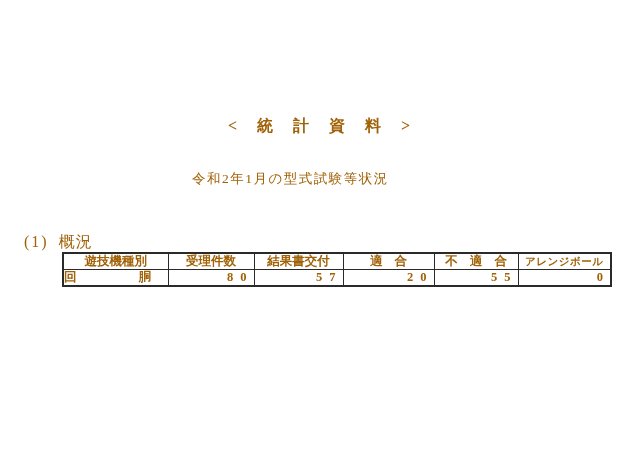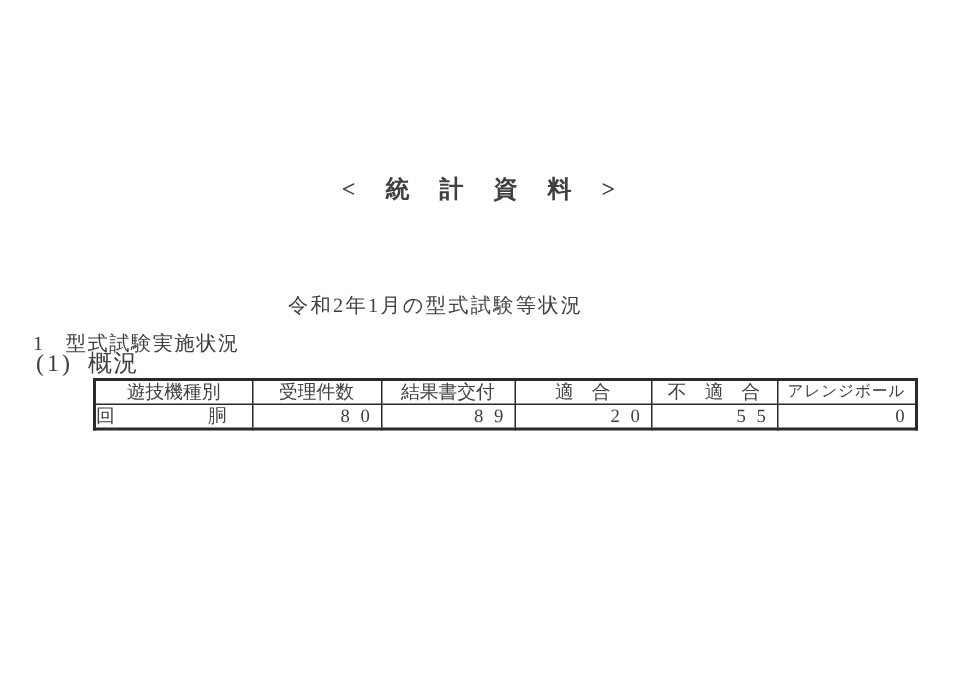--- a/index.html
+++ b/index.html
@@ -1,40 +1,39 @@
 <!DOCTYPE html>
 <html><head>
 <meta charset="utf-8">
 <style>
   html,body{margin:0;padding:0;background:#ffffff;}
   .page{
     position:relative;
     width:640px;height:450px;
     background:#ffffff;
-    color:#404040;
+    color:#a16207;
     font-family:"Liberation Serif","DejaVu Serif",serif;
     overflow:hidden;
   }
   .doc-title{
     position:absolute;top:116px;left:0;width:640px;
     text-align:center;
     font-size:16px;font-weight:bold;
     letter-spacing:2px;word-spacing:11px;
     white-space:nowrap;
   }
   .doc-date{
     position:absolute;top:137px;right:6px;
     font-size:12.5px;letter-spacing:1.5px;
     white-space:nowrap;
   }
   .doc-subtitle{
     position:absolute;top:170px;left:192px;
     font-size:13.5px;letter-spacing:1.5px;
     white-space:nowrap;
-    margin-top:25px;
   }
   .sec-heading{
     position:absolute;top:220px;left:22px;
     font-size:13.5px;letter-spacing:1px;
     white-space:nowrap;
   }
   .sec-heading .no{display:inline-block;margin-right:14px;}
   .subsec-heading{
     position:absolute;top:232px;left:24px;
     font-size:16px;letter-spacing:1px;
@@ -47,21 +46,21 @@
     table-layout:fixed;
     width:548px;
     border:2px solid #2a2a2a;
   }
   table.stats th,table.stats td{
     border:1px solid #2a2a2a;
     padding:0;
     height:15px;
     line-height:15px;
     font-size:12.5px;
-    font-weight:normal;
+    font-weight:bold;
     overflow:hidden;
     white-space:nowrap;
   }
   table.stats th{text-align:center;word-spacing:9px;}
   table.stats th.small{font-size:10.5px;word-spacing:0;letter-spacing:0.5px;}
   td.num{
     text-align:right;
     padding-right:8px;
     font-size:13px;
     letter-spacing:7px;
@@ -75,23 +74,20 @@
 </head>
 <body>
 
 <div class="page">
 
   <div class="doc-title">&lt;　統　計　資　料　&gt;</div>
 
 
   <div class="doc-subtitle">令和2年1月の型式試験等状況</div>
 
-  <div class="sec-heading">
-    <span class="no">1</span><span>型式試験実施状況</span>
-  </div>
 
   <div class="subsec-heading">
     <span class="no">(1)</span><span>概況</span>
   </div>
 
   <table class="stats">
     <colgroup>
       <col style="width:105px">
         <col style="width:86px">
         <col style="width:89px">
@@ -106,21 +102,21 @@
         <th>結果書交付</th>
         <th>適 合</th>
         <th>不 適 合</th>
         <th class="small">アレンジボール</th>
       </tr>
     </thead>
     <tbody>
       <tr class="r-kaidou">
         <td class="lbl">回 胴</td>
         <td class="num">80</td>
-        <td class="num">89</td>
+        <td class="num">57</td>
         <td class="num">20</td>
         <td class="num">55</td>
         <td class="num">0</td>
       </tr>
     </tbody>
   </table>
 
 </div>
 
 </body></html>

